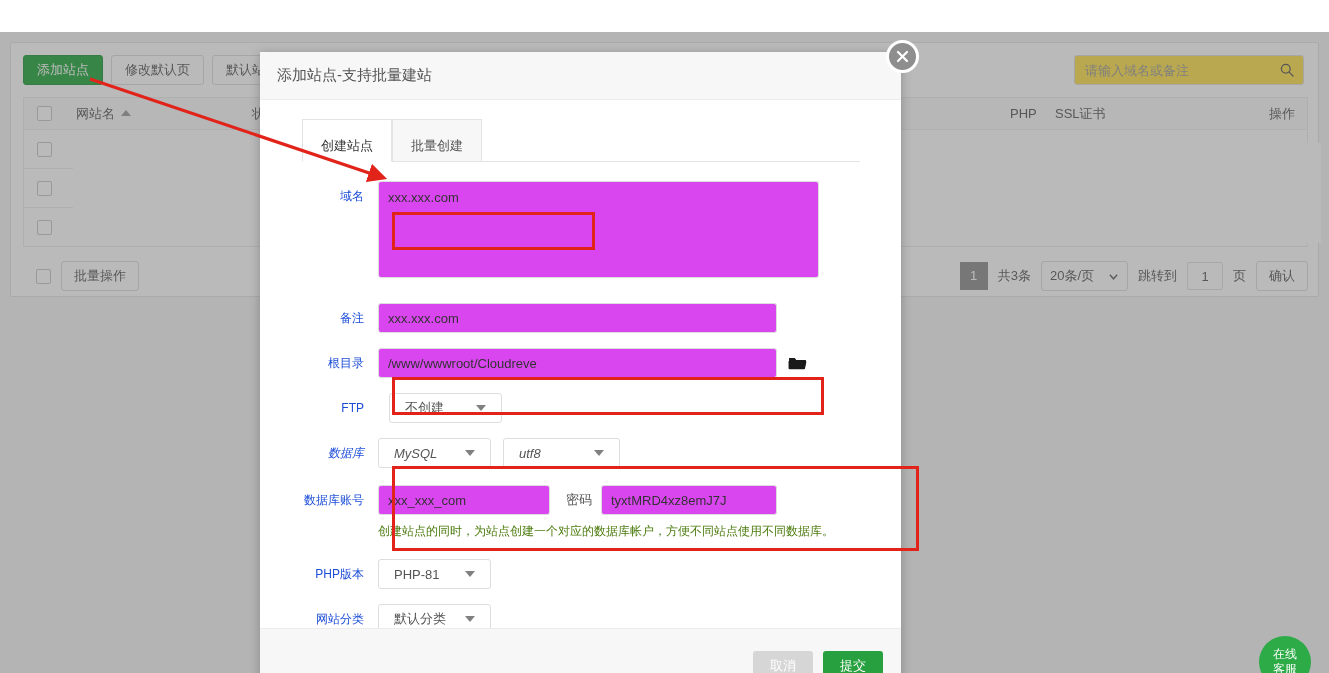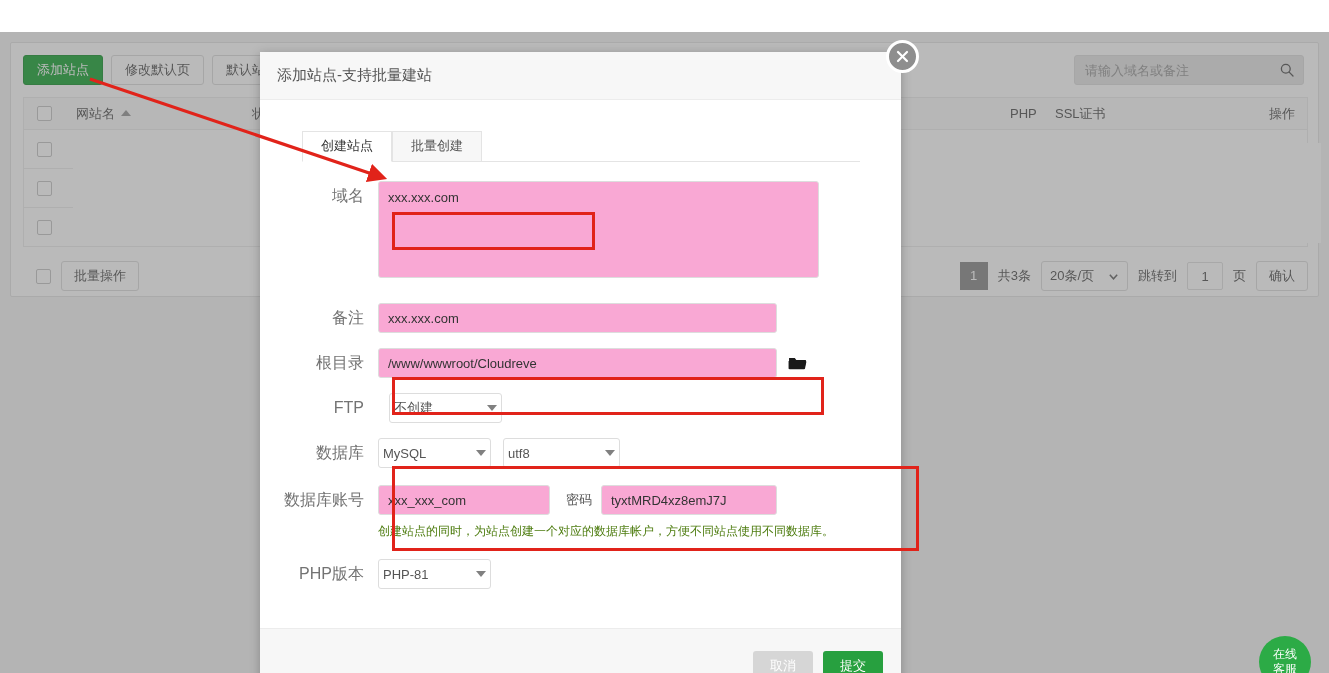--- a/index.html
+++ b/index.html
@@ -79,21 +79,21 @@
   .btn.wide { min-width: 84px; }
 
   .search-box {
     position: absolute;
     right: 14px;
     top: 12px;
     width: 230px;
     height: 30px;
     border: 1px solid #ddd;
     border-radius: 3px;
-    background: #e5e5e5;
+    background: #fde047;
     box-sizing: border-box;
     display: flex;
     align-items: center;
     padding: 0 8px;
   }
   .search-box input {
     border: none;
     outline: none;
     flex: 1;
     font-size: 13px;
@@ -360,21 +360,21 @@
     height: 28px;
     display: flex;
     align-items: flex-end;
     border-bottom: 1px solid #e4e4e4;
     width: 558px;
     box-sizing: border-box;
   }
   .tab {
     font-size: 13px;
     color: #555;
-    padding: 5px 18px 6px;
+    padding: 17px 18px 6px;
     border: 1px solid transparent;
     border-bottom: none;
     cursor: pointer;
     position: relative;
     top: 1px;
     background: transparent;
     text-align: right;
   }
   .tab.active {
     background: #fff;
@@ -392,33 +392,33 @@
   .frow {
     display: flex;
     align-items: flex-start;
     margin-top: 14px;
     font-size: 13px;
   }
   .flabel {
     width: 118px;
     text-align: right;
     padding-right: 14px;
-    color: #737373;
-    font-size: 16px;
+    color: #1d4ed8;
+    font-size: 12px;
     line-height: 30px;
     flex: 0 0 118px;
     box-sizing: border-box;
   }
   .fctl { position: relative; }
 
   .inp {
     height: 30px;
     border: 1px solid #ddd;
     border-radius: 3px;
-    background: #f9a8d4;
+    background: #d946ef;
     box-sizing: border-box;
     font-size: 13px;
     color: #333;
     padding: 8px 9px;
     font-family: inherit;
     outline: none;
   }
   textarea.inp {
     resize: none;
     line-height: 22px;
@@ -427,21 +427,21 @@
   .sel {
     height: 30px;
     border: 1px solid #ddd;
     border-radius: 3px;
     background: #fff;
     box-sizing: border-box;
     font-size: 13px;
     color: #555;
     display: inline-flex;
     align-items: center;
-    padding: 0 4px;
+    padding: 0 15px;
     cursor: pointer;
     justify-content: space-between;
   }
   .hint {
     font-size: 12px;
     color: #4d7c0f;
     margin-top: 8px;
   }
   .folder-ico {
     margin-left: 11px;
@@ -628,21 +628,21 @@
       <div class="frow" style="margin-top:15px;gap:11px;">
         <div class="flabel">FTP</div>
         <div class="fctl">
           <div class="sel" style="width:113px;">
             <span>不创建</span>
             <span class="caret-down"></span>
           </div>
         </div>
       </div>
 
-      <div class="frow" style="margin-top:15px;">
+      <div class="frow" style="margin-top:15px;font-style:italic;">
         <div class="flabel">数据库</div>
         <div class="fctl" style="display:flex;gap:12px;">
           <div class="sel" style="width:113px;">
             <span>MySQL</span>
             <span class="caret-down"></span>
           </div>
           <div class="sel" style="width:117px;">
             <span>utf8</span>
             <span class="caret-down"></span>
           </div>
@@ -664,20 +664,29 @@
       <div class="frow" style="margin-top:19px;">
         <div class="flabel">PHP版本</div>
         <div class="fctl">
           <div class="sel" style="width:113px;">
             <span>PHP-81</span>
             <span class="caret-down"></span>
           </div>
         </div>
       </div>
 
+      <div class="frow" style="margin-top:15px;">
+        <div class="flabel">网站分类</div>
+        <div class="fctl">
+          <div class="sel" style="width:113px;">
+            <span>默认分类</span>
+            <span class="caret-down"></span>
+          </div>
+        </div>
+      </div>
 
       <div class="redbox" style="left:132px;top:112px;width:203px;height:38px;"></div>
       <div class="redbox" style="left:132px;top:277px;width:432px;height:38px;"></div>
       <div class="redbox" style="left:132px;top:366px;width:527px;height:85px;"></div>
     </div>
 
     <div class="dlg-foot">
       <div class="dbtn cancel">取消</div>
       <div class="dbtn submit">提交</div>
     </div>

